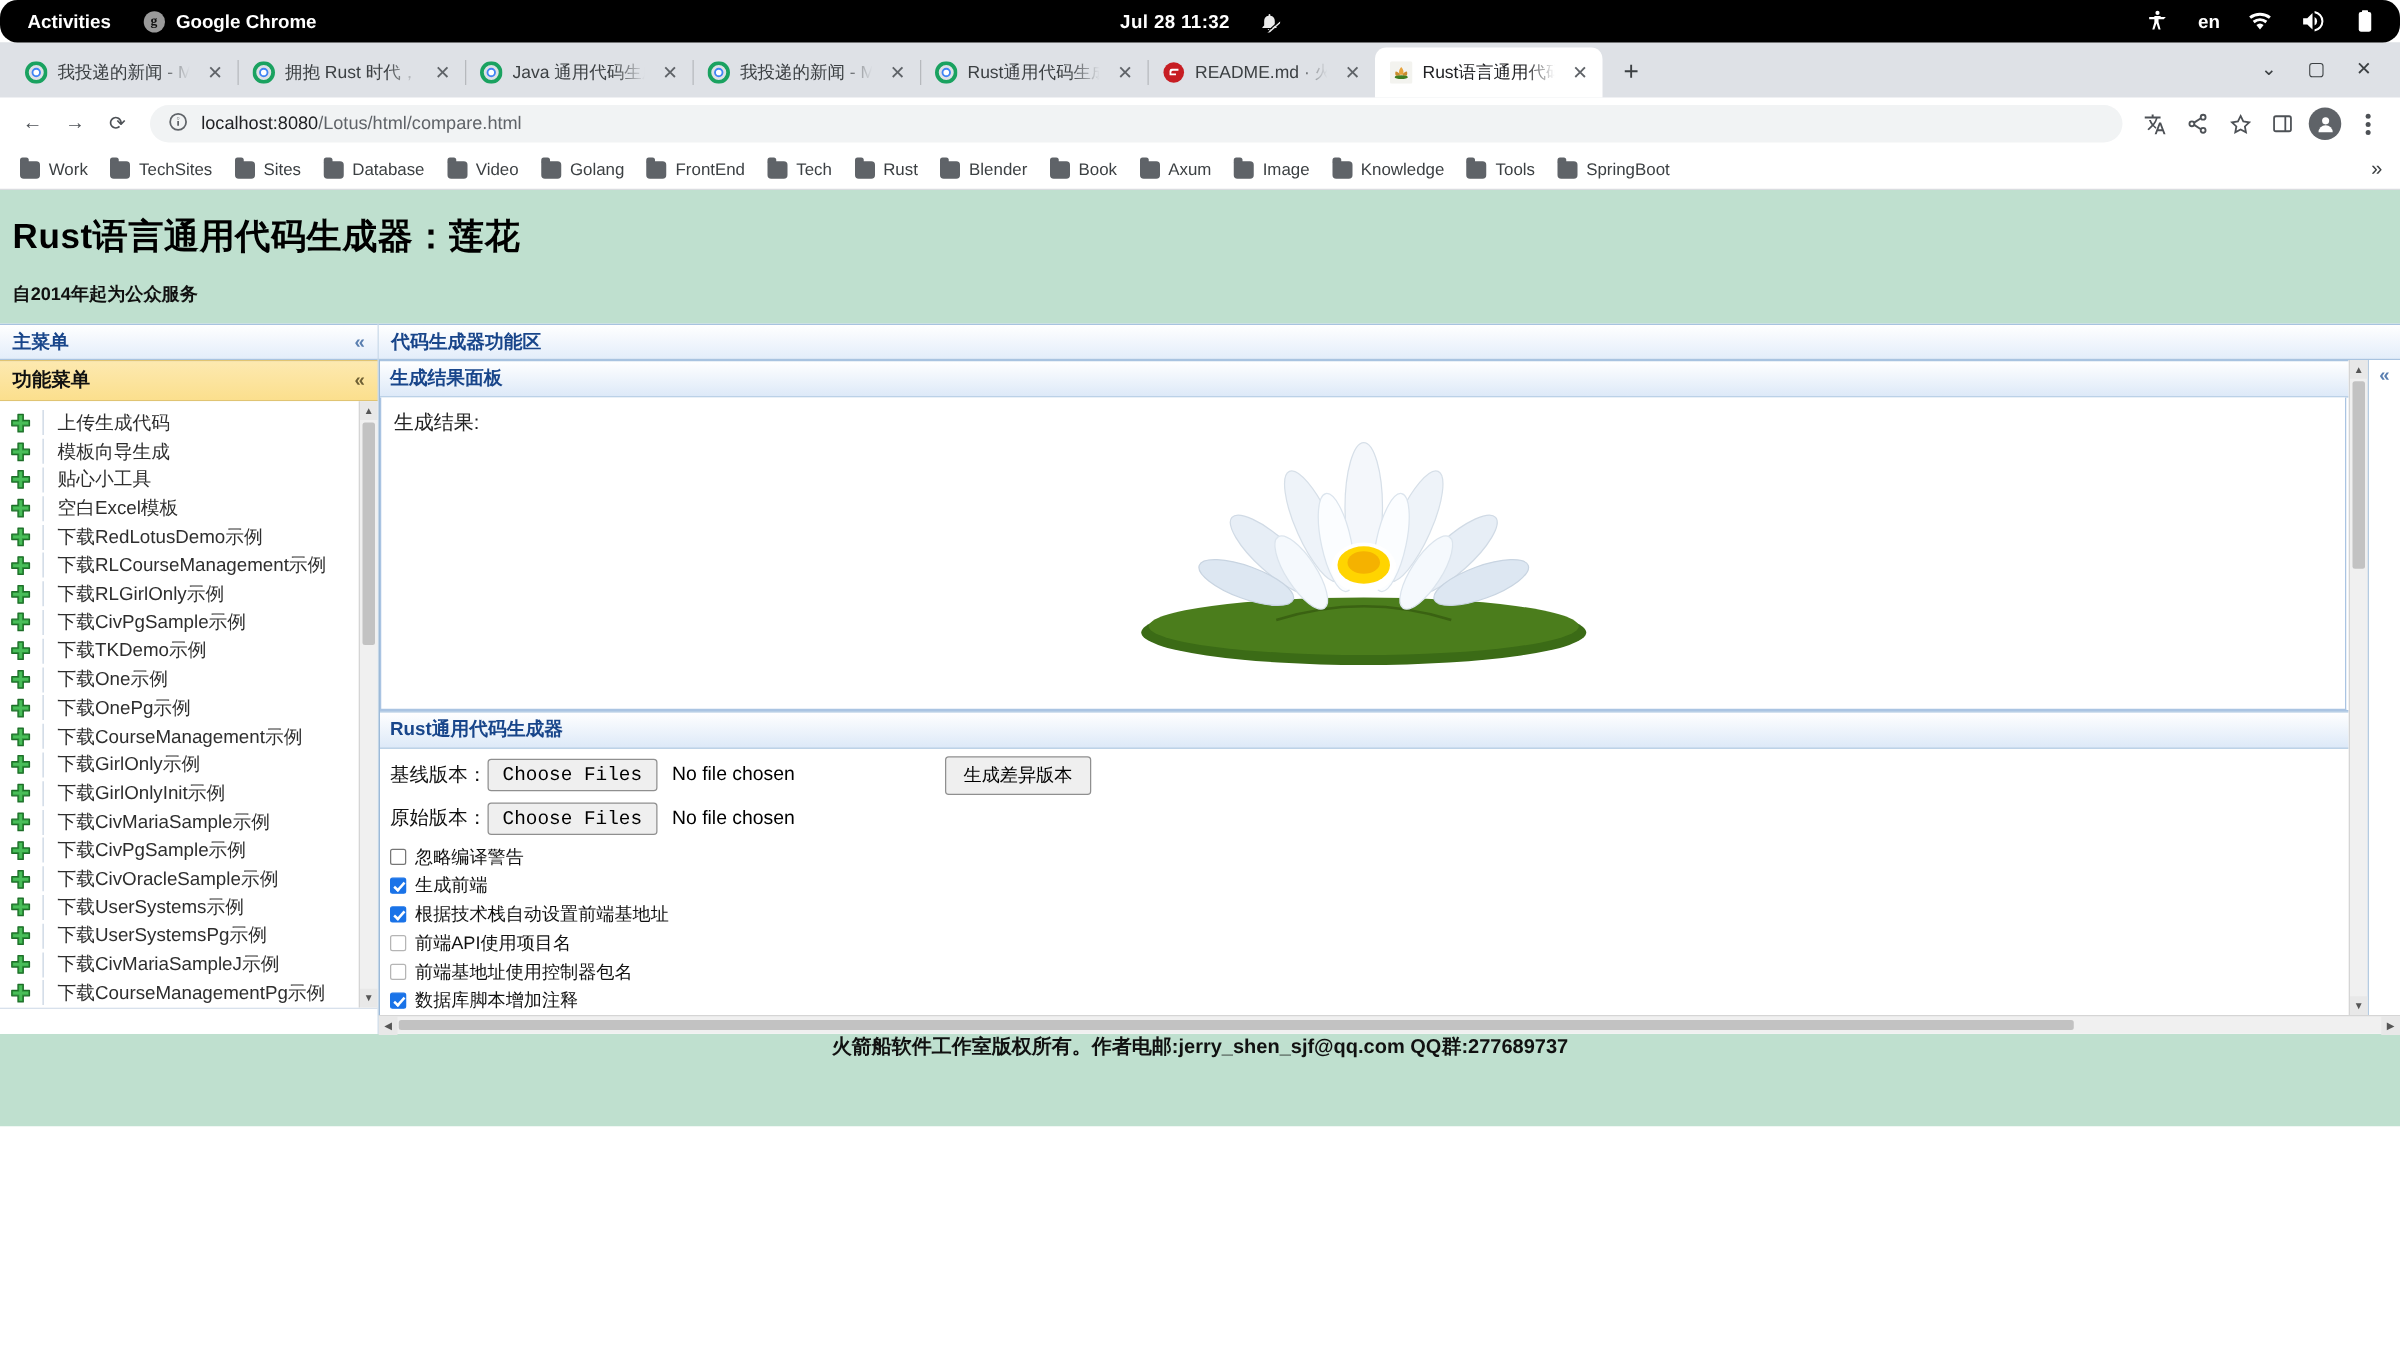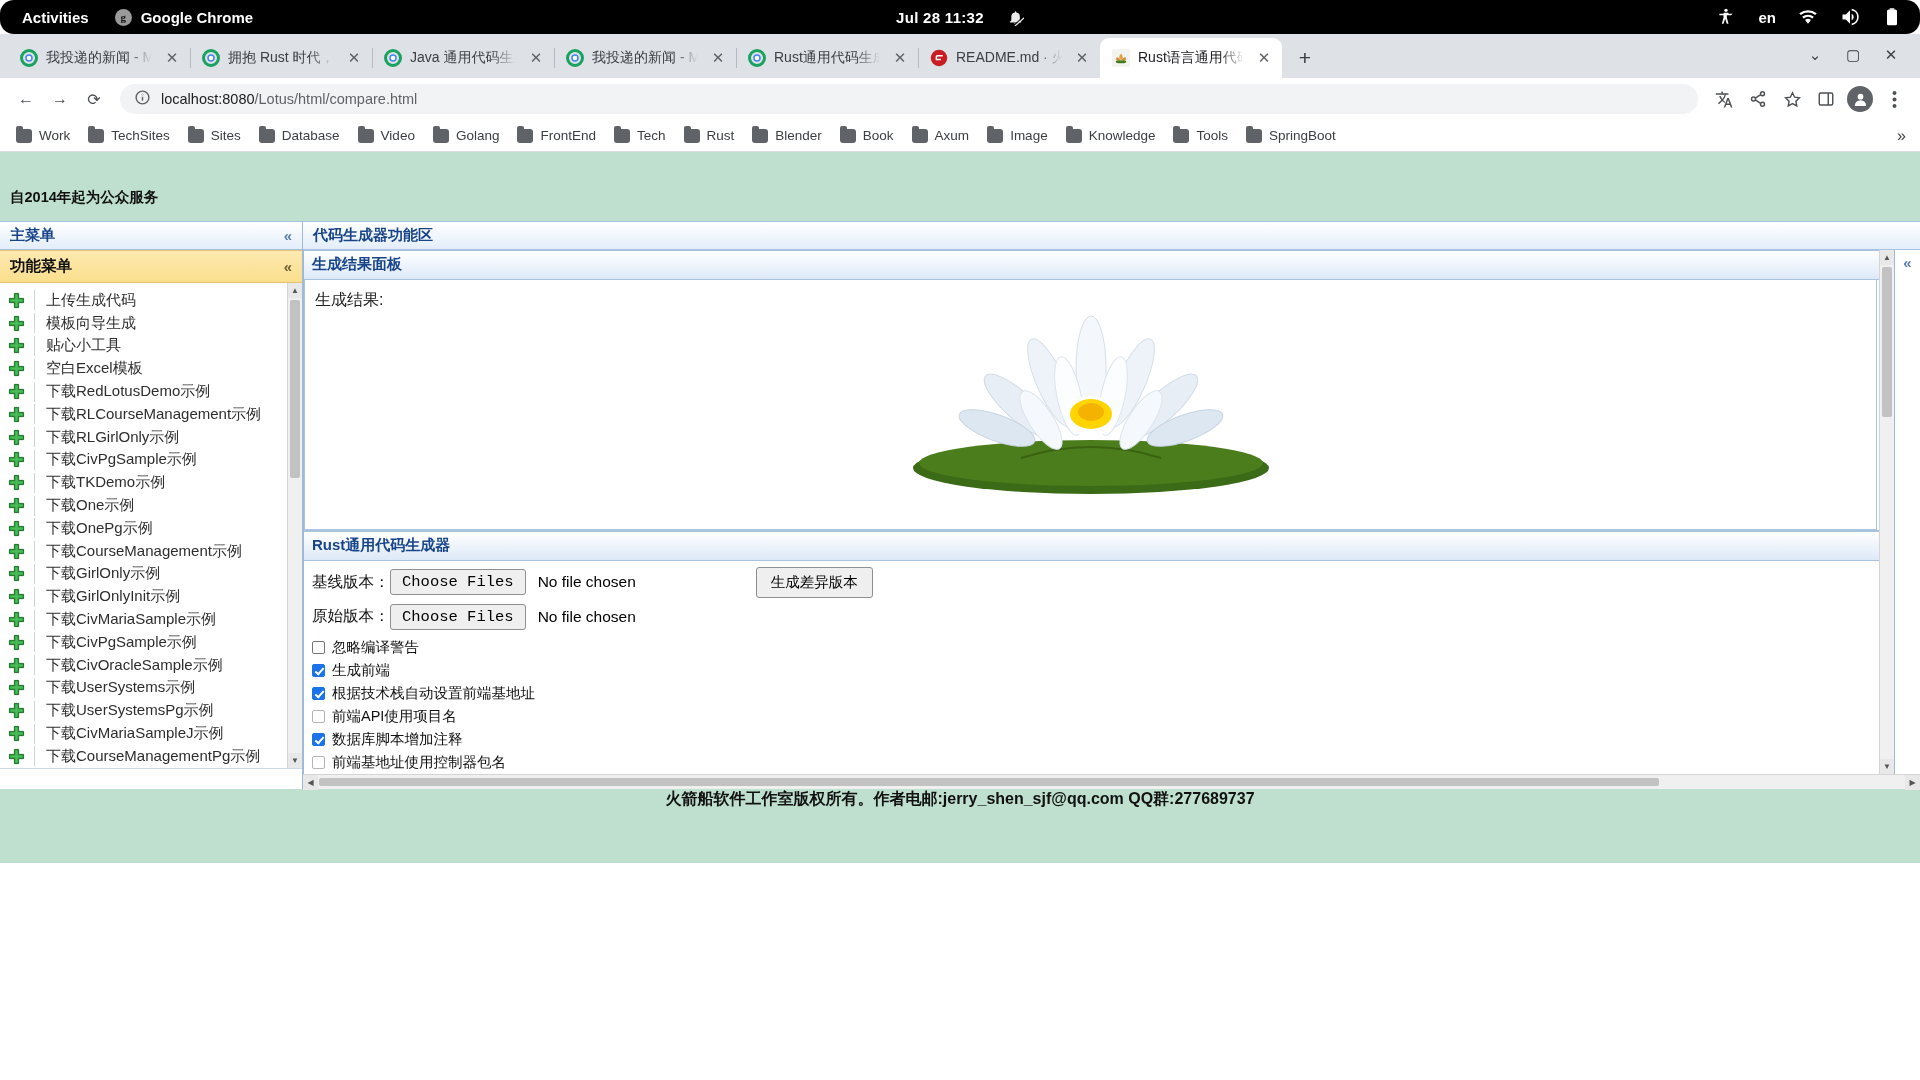--- a/index.html
+++ b/index.html
@@ -546,20 +546,21 @@
     <span class="bm">
         <span class="folder-ico"></span>
         <span>SpringBoot</span>
       </span>
     <span class="bm-overflow">»</span>
   </div>
 
   <div class="page">
 
     <div class="page-header">
+      <div class="page-title">Rust语言通用代码生成器：莲花</div>
       <div class="page-sub">自2014年起为公众服务</div>
     </div>
 
     <div class="layout">
 
       <div class="sidebar">
         <div class="panel-head">
           <span>主菜单</span>
           <span class="collapse">«</span>
         </div>
@@ -817,26 +818,26 @@
                     </div>
                     <div class="cbrow">
                       <span class="cb checked"></span>
                       <span>根据技术栈自动设置前端基地址</span>
                     </div>
                     <div class="cbrow">
                       <span class="cb dim"></span>
                       <span>前端API使用项目名</span>
                     </div>
                     <div class="cbrow">
+                      <span class="cb dim"></span>
+                      <span>前端基地址使用控制器包名</span>
+                    </div>
+                    <div class="cbrow">
                       <span class="cb checked"></span>
                       <span>数据库脚本增加注释</span>
-                    </div>
-                    <div class="cbrow">
-                      <span class="cb dim"></span>
-                      <span>前端基地址使用控制器包名</span>
                     </div>
                     <div class="cbrow"></div>
                   </div>
               </div>
             </div>
           </div>
 
           <div class="vscroll" style="height:100%;">
             <div class="arrow">▲</div>
             <div class="thumb" style="top:17px;height:150px;"></div>

